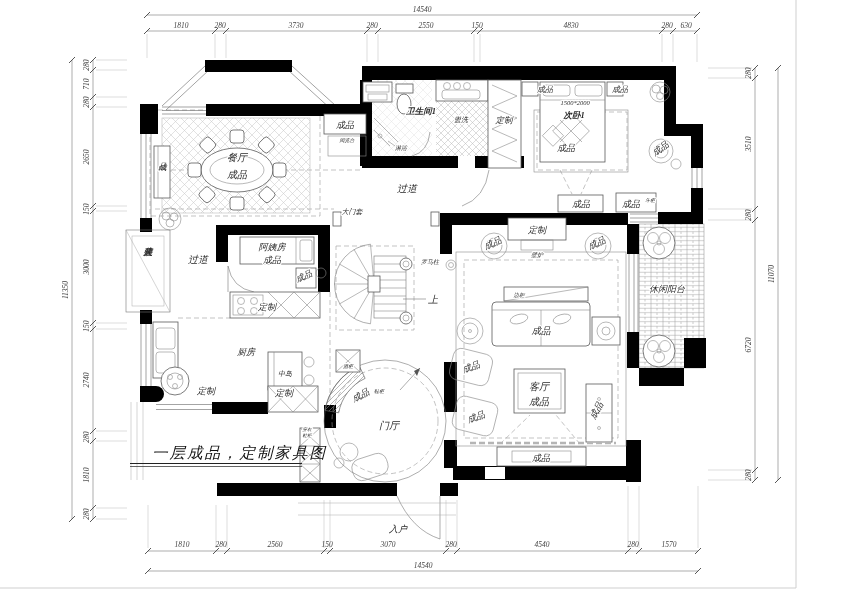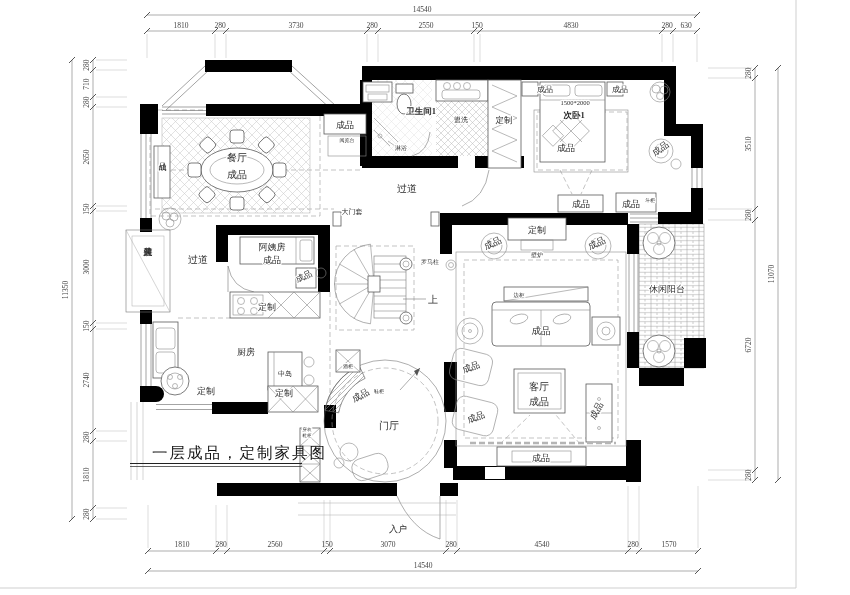--- a/index.html
+++ b/index.html
@@ -1,16 +1,16 @@
 <!DOCTYPE html>
 <html><head>
 <meta charset="utf-8">
 <style>
   html,body{margin:0;padding:0;background:#fff;}
-  #stage{width:820px;height:595px;position:relative;background:#fff;overflow:hidden;}
+  #stage{width:820px;height:595px;position:relative;background:#fff;overflow:hidden;font-style:italic;}
   svg{display:block;}
   text{font-family:"Liberation Serif","DejaVu Serif",serif;fill:#2b2b2b;}
   .lbl{text-anchor:middle;}
   .halo{paint-order:stroke;stroke:#ffffff;stroke-width:2.4px;stroke-linejoin:round;}
   .dim{font-size:7.5px;text-anchor:middle;fill:#444;}
   .wall{fill:#000;stroke:none;}
   .thin2{stroke:#777;stroke-width:0.6;fill:none;}
   .xthin{stroke:#aaa;stroke-width:0.5;fill:none;}
   .win{stroke:#666;stroke-width:0.6;fill:none;}
   .dash{stroke:#9a9a9a;stroke-width:0.6;stroke-dasharray:5 3;fill:none;}

